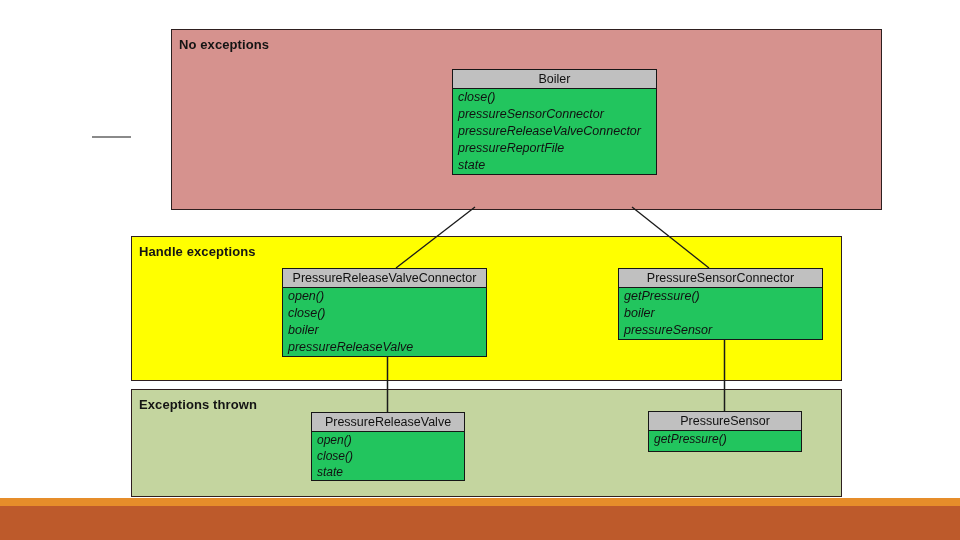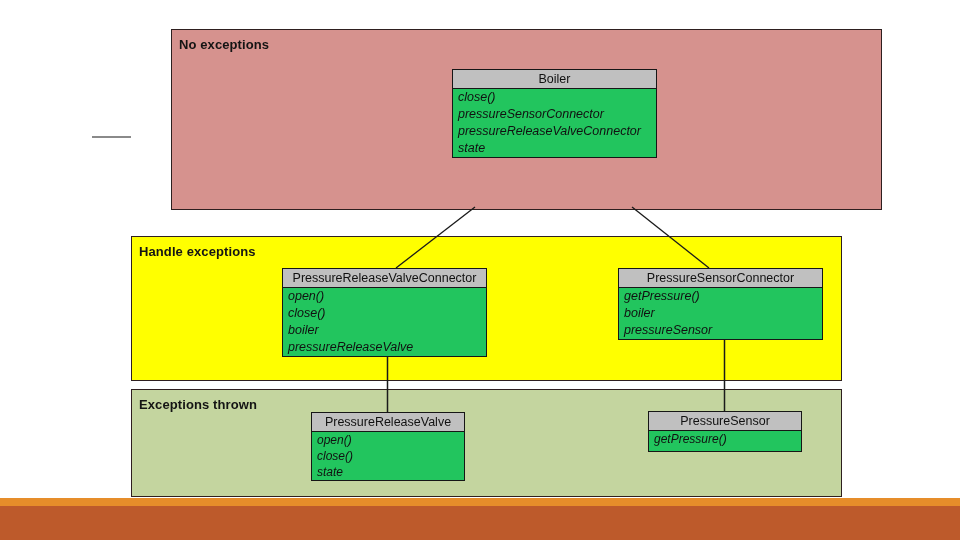--- a/index.html
+++ b/index.html
@@ -60,20 +60,21 @@
     <line x1="632" y1="207" x2="709" y2="268" stroke="#1a1a1a" stroke-width="1.3"></line>
     <line x1="387.5" y1="355" x2="387.5" y2="412" stroke="#1a1a1a" stroke-width="1.5"></line>
     <line x1="724.5" y1="338" x2="724.5" y2="411" stroke="#1a1a1a" stroke-width="1.5"></line>
   </svg>
 
   <div class="uml-class" style="left:452px; top:69px; width:205px;">
     <div class="uml-title">Boiler</div>
     <div class="uml-member">close()</div>
     <div class="uml-member">pressureSensorConnector</div>
     <div class="uml-member">pressureReleaseValveConnector</div>
+    <div class="uml-member">pressureReportFile</div>
     <div class="uml-member">state</div>
   </div>
 
   <div class="uml-class" style="left:282px; top:268px; width:205px;">
     <div class="uml-title">PressureReleaseValveConnector</div>
     <div class="uml-member">open()</div>
     <div class="uml-member">close()</div>
     <div class="uml-member">boiler</div>
     <div class="uml-member">pressureReleaseValve</div>
   </div>

